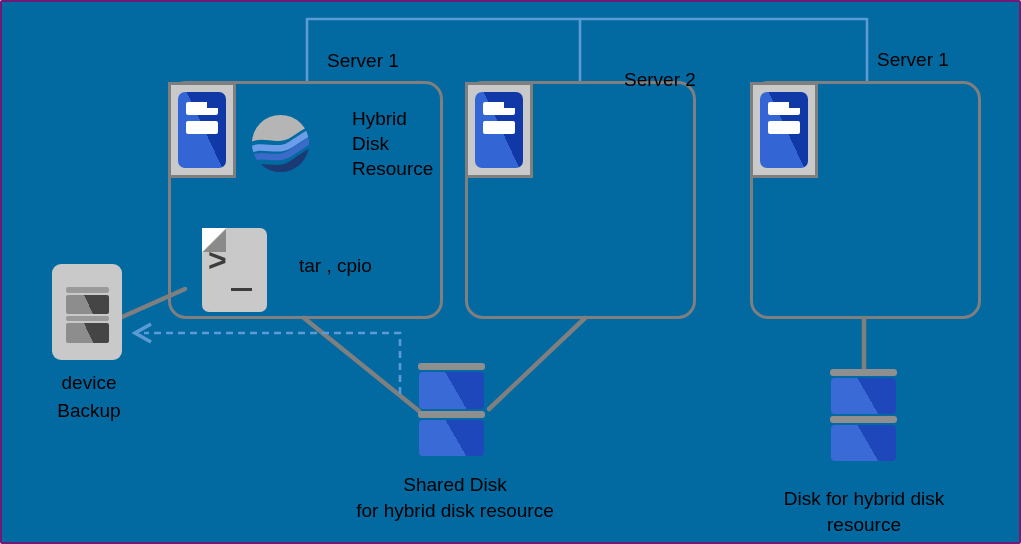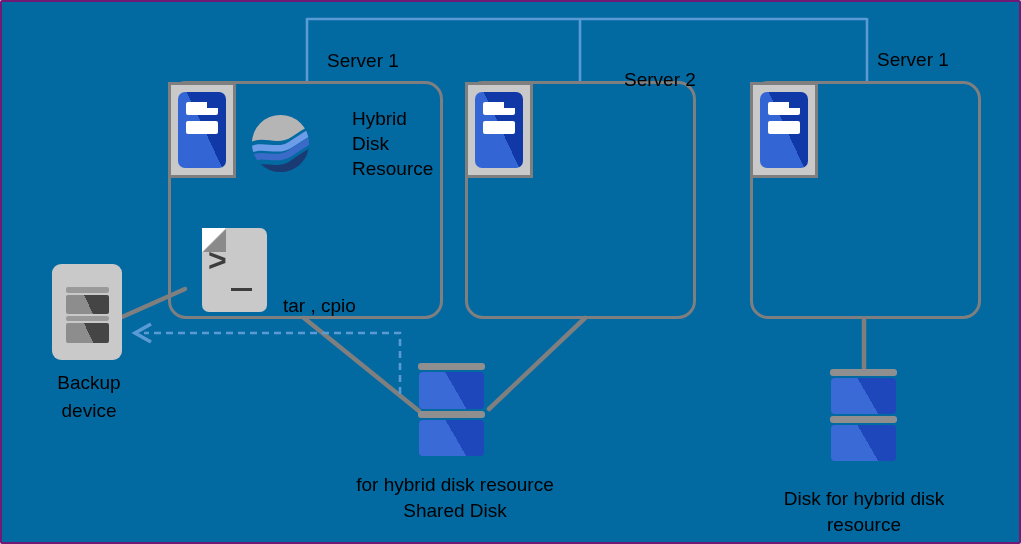--- a/index.html
+++ b/index.html
@@ -40,21 +40,21 @@
   .doc-fold{position:absolute;left:0;top:0;width:24px;height:24px;background:#8A8A8A;
     clip-path:polygon(100% 4%,100% 100%,4% 100%);}
   .doc-prompt{position:absolute;left:6px;top:16px;font-size:32px;font-weight:bold;color:#3D3D3D;line-height:32px;}
   .doc-underscore{position:absolute;left:29px;top:60px;width:21px;height:3px;background:#3D3D3D;}
   
   .lbl{position:absolute;font-size:19px;line-height:25px;white-space:nowrap;}
   .lbl-server1{left:325px;top:46px;}
   .lbl-server2{left:622px;top:45px;margin-top:20px;}
   .lbl-server3{left:875px;top:45px;}
   .lbl-hybrid{left:333px;top:104px;margin-left:17px;}
-  .lbl-script{left:281px;top:251px;margin-top:40px;}
+  .lbl-script{left:297px;top:251px;}
   .lbl-center{text-align:center;white-space:normal;}
   .lbl-backup{left:22px;top:367px;width:130px;line-height:28px;}
   .lbl-shared{left:325px;top:470px;width:256px;line-height:26px;}
   .lbl-disk3{left:734px;top:484px;width:256px;line-height:26px;}
   .hybrid-icon{position:absolute;left:249px;top:112px;}
 </style>
 </head>
 <body>
 
 <div class="canvas">
@@ -142,33 +142,33 @@
   </div>
   <div class="lbl lbl-script">tar , cpio</div>
 
   <div class="backup">
     <div class="bk-bar" style="top:23px;"></div>
     <div class="bk-bay" style="top:31px;"></div>
     <div class="bk-bar" style="top:52px;height:5px;"></div>
     <div class="bk-bay" style="top:59px;height:20px;"></div>
   </div>
   <div class="lbl lbl-center lbl-backup">
+    <div>device</div>
     <div>Backup</div>
-    <div>device</div>
   </div>
 
   <div class="disk" style="left:416px;top:361px;">
     <div class="disk-cap"></div>
     <div class="disk-platter tall"></div>
     <div class="disk-cap"></div>
     <div class="disk-platter"></div>
   </div>
   <div class="lbl lbl-center lbl-shared">
+    <div>Shared Disk</div>
     <div>for hybrid disk resource</div>
-    <div>Shared Disk</div>
   </div>
 
   <div class="disk" style="left:828px;top:367px;">
     <div class="disk-cap"></div>
     <div class="disk-platter"></div>
     <div class="disk-cap"></div>
     <div class="disk-platter"></div>
   </div>
   <div class="lbl lbl-center lbl-disk3">
     <div>Disk for hybrid disk</div>

